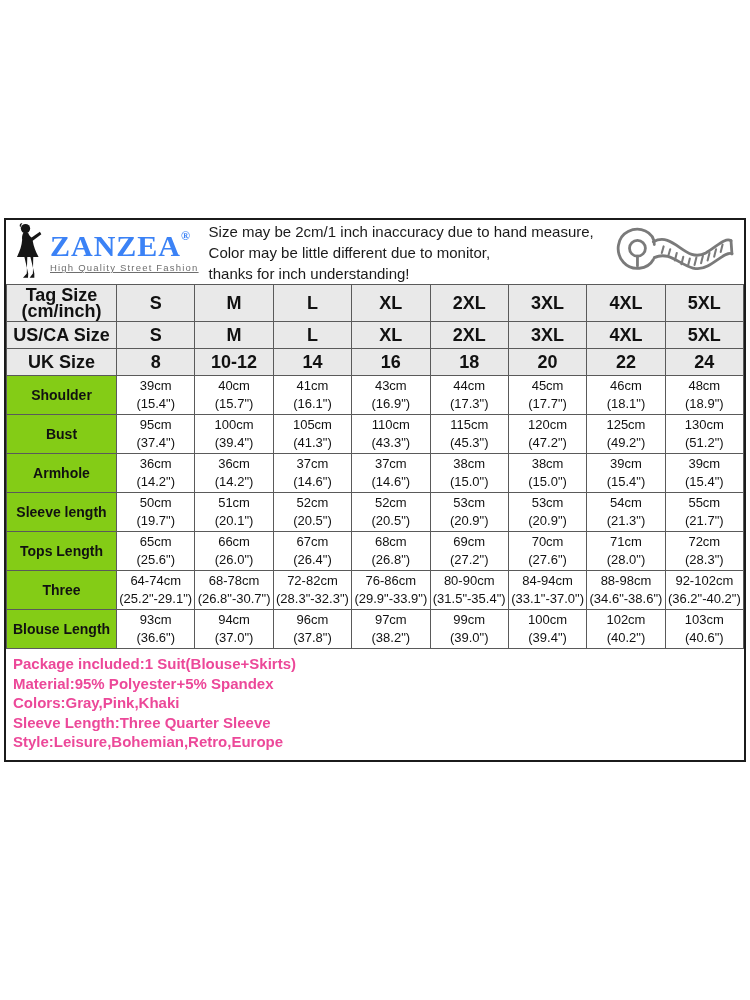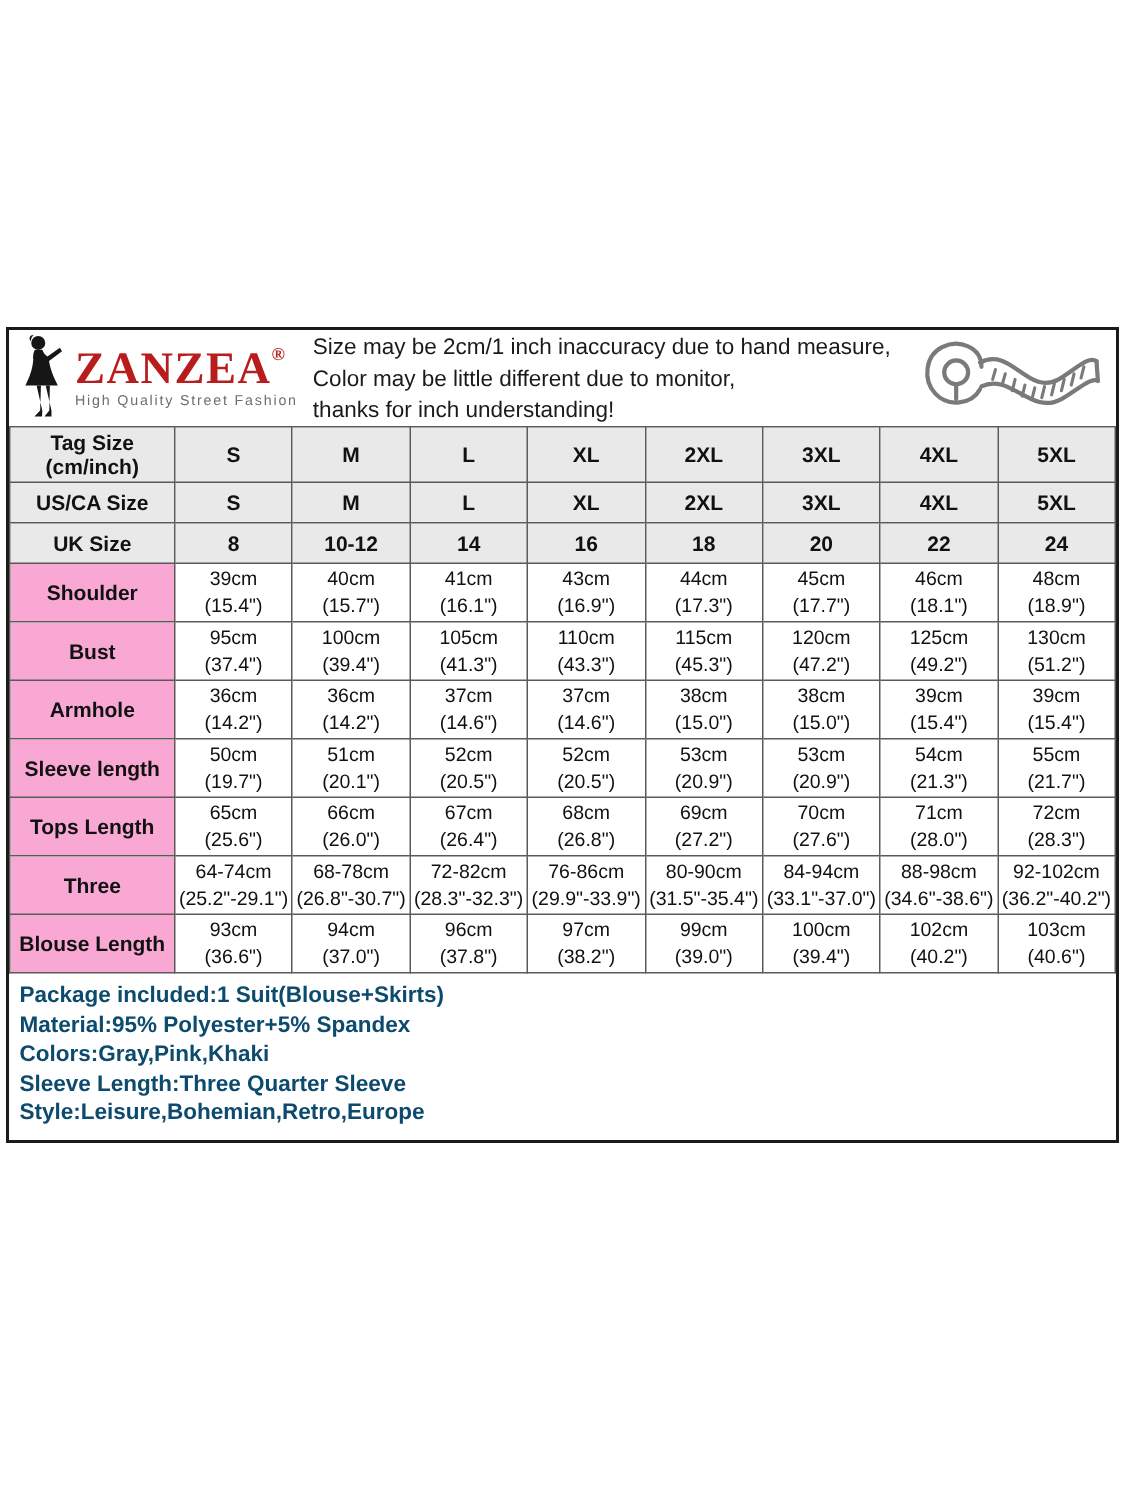--- a/index.html
+++ b/index.html
@@ -16,46 +16,47 @@
   
   .hdr {
     display:flex; align-items:center; gap:6px;
     height:64px; padding:2px 10px 2px 6px;
   }
   .logo { display:flex; align-items:center; }
   .logo svg { display:block; }
   .logo-text { margin-left:2px; line-height:1; }
   .brand-line {
     font-family:"Liberation Serif", serif; font-weight:bold;
-    font-size:30px; letter-spacing:1px; color:#b91c1c; line-height:30px;
+    font-size:30px; letter-spacing:1px; color:#3b82f6; line-height:30px;
   }
   .brand-line sup { font-size:12px; vertical-align:top; line-height:10px; }
   .tagline {
     font-size:9.5px; color:#6e6e6e; letter-spacing:1.2px; margin-top:2px;
     white-space:nowrap;
+    text-decoration:underline;
   }
   .disclaimer {
     flex:1; text-align:left; font-weight:normal; font-size:15px;
     line-height:21px; color:#1a1a1a; padding:0 4px;
   }
   .tape { flex:0 0 auto; }
   
   table { border-collapse:collapse; width:100%; table-layout:fixed; }
   td {
     border:1px solid #5a5a5a; text-align:center; vertical-align:middle;
     padding:1px 0; overflow:hidden; white-space:nowrap;
   }
-  .size-row td { background:#e9e9e9; font-weight:bold; font-size:14px; height:27px; }
+  .size-row td { background:#e9e9e9; font-weight:bold; font-size:18px; height:27px; }
   .size-row.tall td { height:37px; }
   .size-row .label-cell { line-height:16px; }
   .measure-row td { background:#ffffff; font-size:13px; line-height:18px; height:38px; font-weight:normal; }
-  .measure-row .label-cell { background:#f9a8d4; font-weight:bold; font-size:14px; }
+  .measure-row .label-cell { background:#84cc16; font-weight:bold; font-size:14px; }
   
   .footer { padding:5px 7px 8px 7px; }
-  .footer-line { font-size:15px; font-weight:600; line-height:19.5px; color:#0c4a6e; white-space:nowrap; }
+  .footer-line { font-size:15px; font-weight:600; line-height:19.5px; color:#ec4899; white-space:nowrap; }
 </style>
 </head>
 <body>
 
 <div class="page">
   <div class="box">
 
     <div class="hdr">
       <div class="logo">
         <svg width="36" height="62" viewBox="0 0 40 66" aria-hidden="true">

